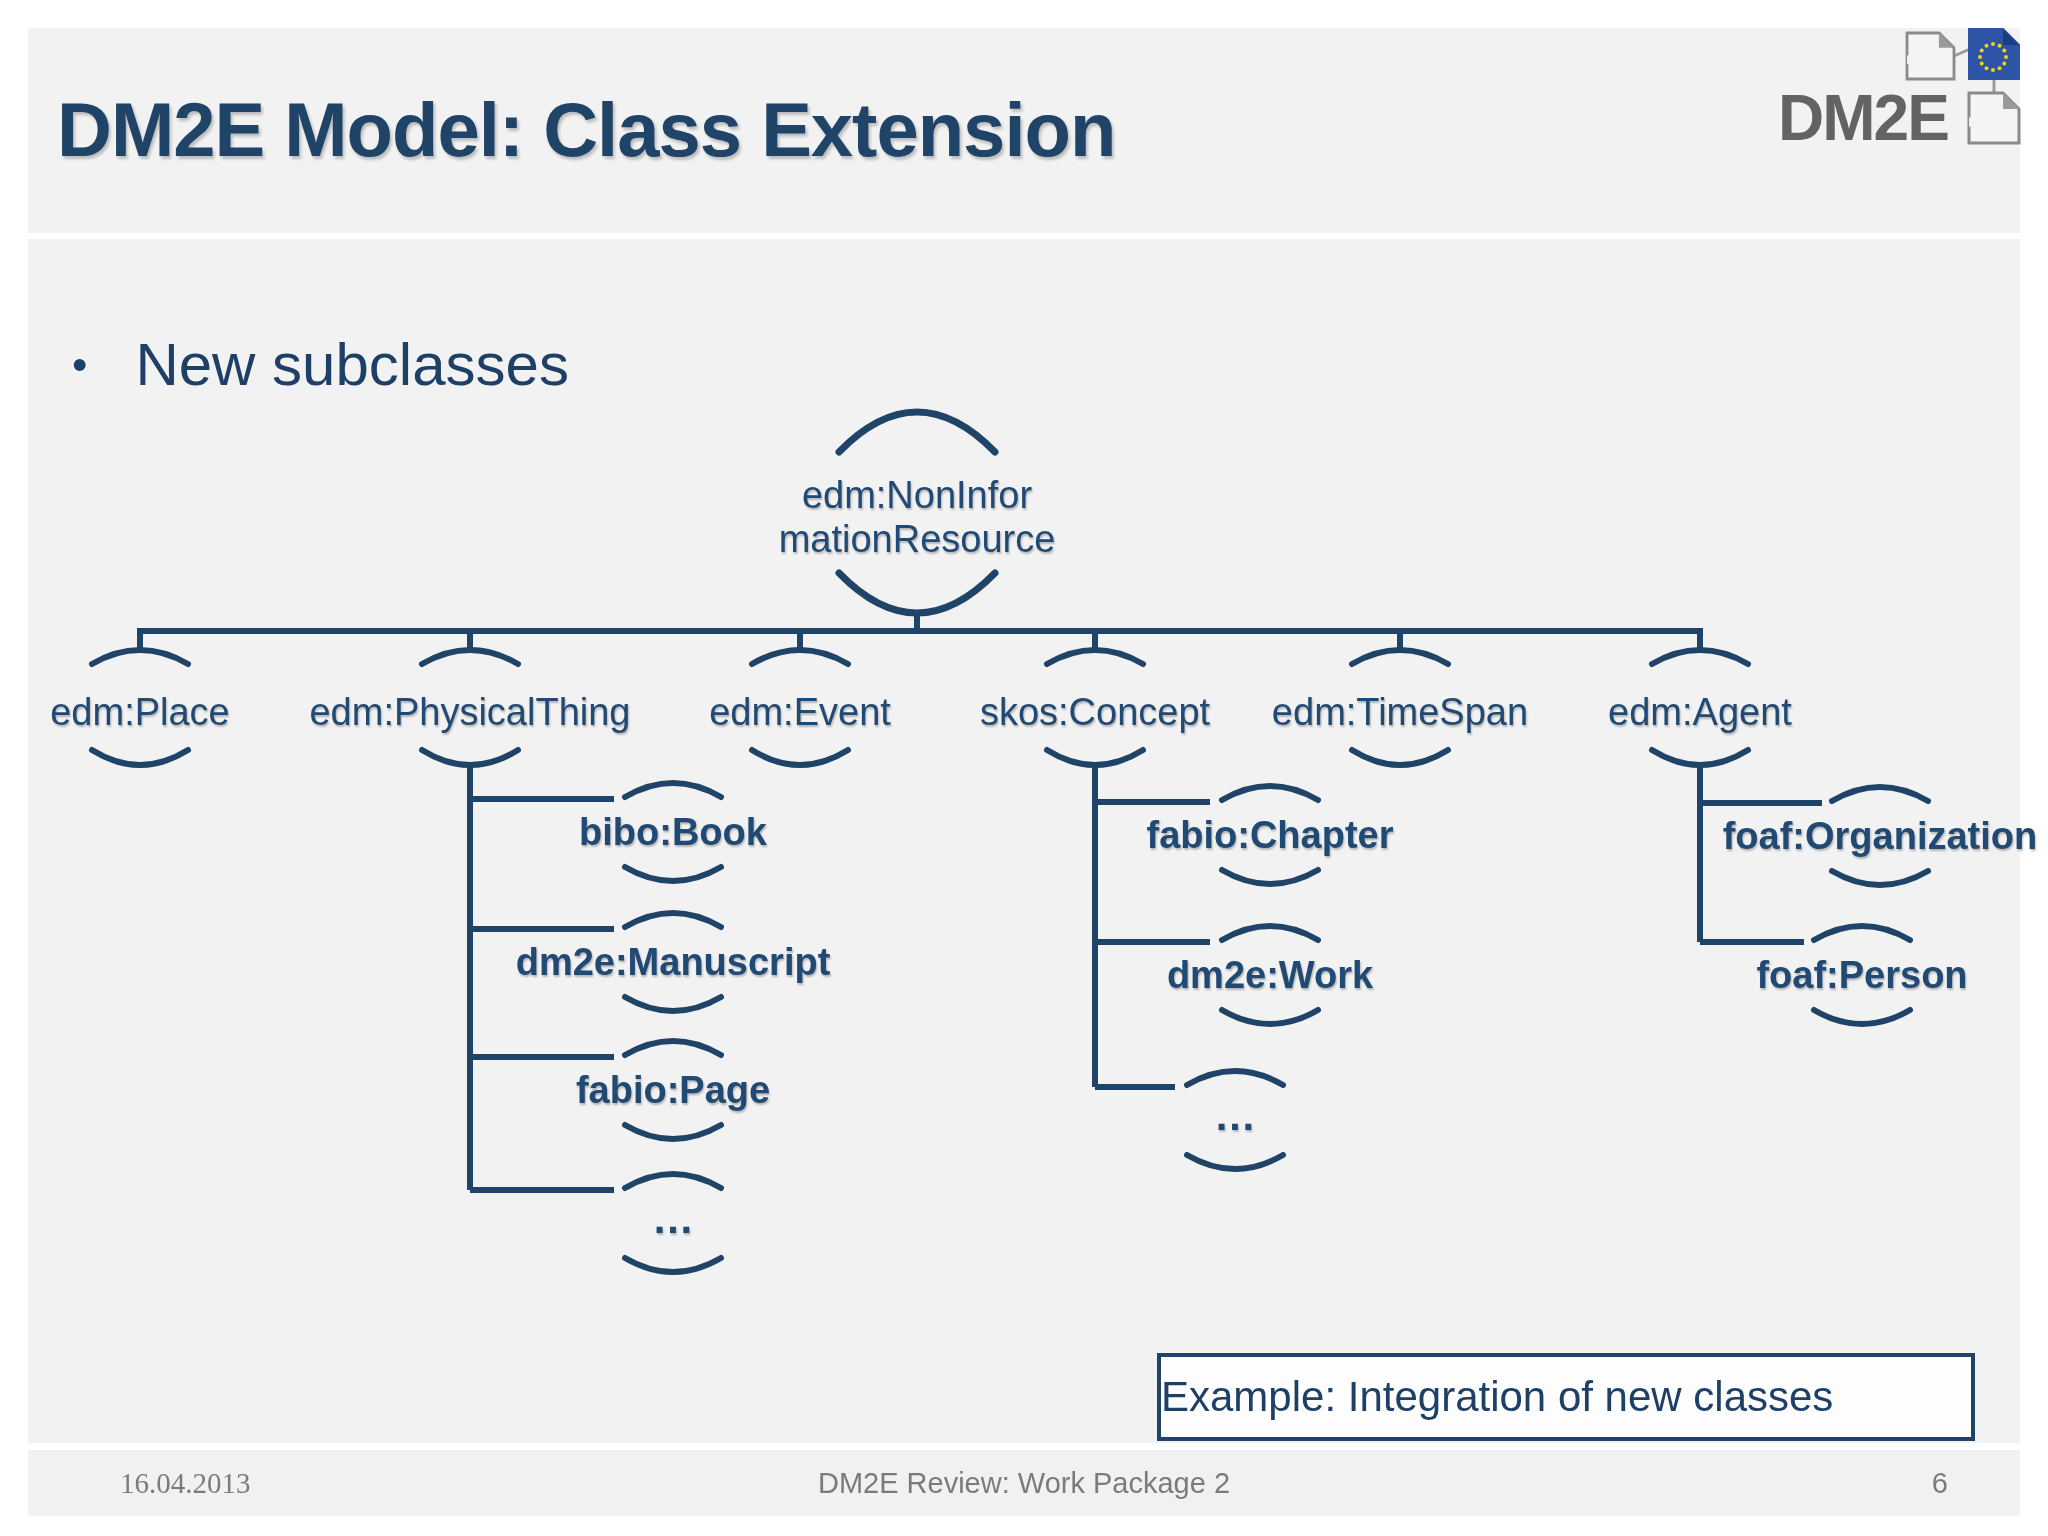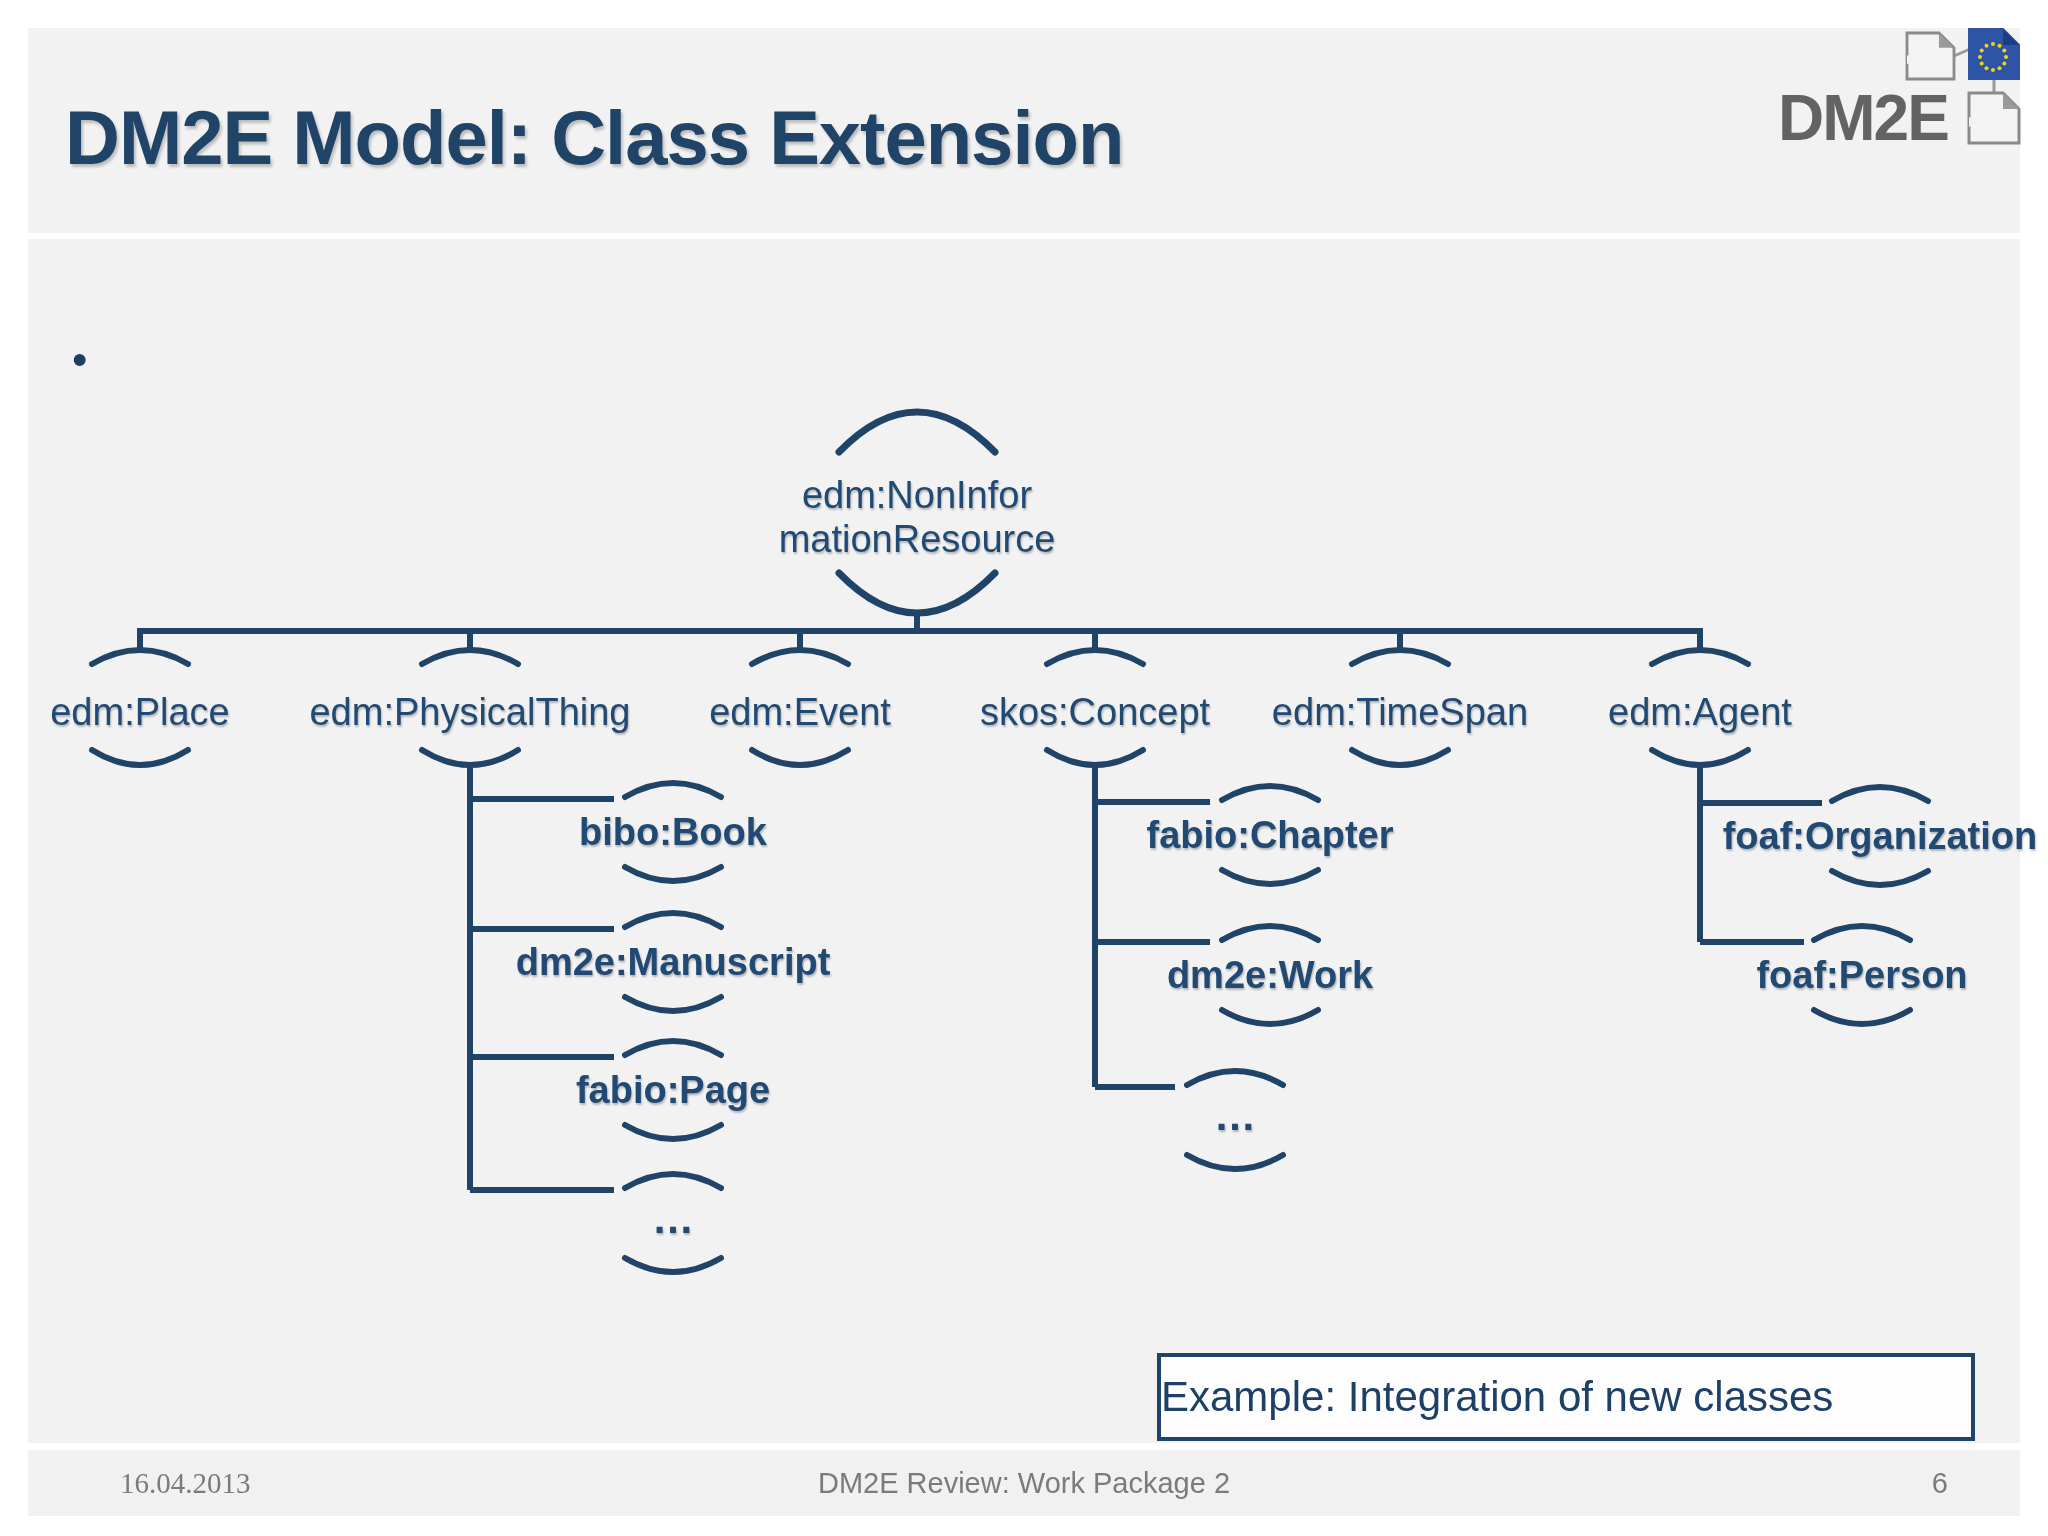--- a/index.html
+++ b/index.html
@@ -7,21 +7,21 @@
     width:2048px;height:1536px;position:relative;overflow:hidden;
     background:#ffffff;
     font-family:"Liberation Sans",sans-serif;
   }
   .band{position:absolute;left:28px;width:1992px;background:#f2f2f2;}
   .title-band{top:28px;height:205px;}
   .body-band{top:239px;height:1204px;}
   .footer-band{top:1450px;height:66px;background:#f1f1f2;}
 
   .page-title{
-    position:absolute;left:57px;top:86px;margin:8px;
+    position:absolute;left:57px;top:86px;margin:0;
     font-size:76px;font-weight:bold;color:#1f4467;letter-spacing:-1px;
     text-shadow:2px 3px 3px rgba(0,0,0,0.22);
     white-space:nowrap;
   }
 
   .bullet-item{
     position:absolute;left:72px;top:330px;
     display:flex;align-items:center;gap:48px;
     color:#1e3f66;font-size:60px;
   }
@@ -95,20 +95,21 @@
   <g transform="translate(199,73)">
     <path d="M0,0 H34 L50,16 V50 H0 Z" fill="#f4f4f4" stroke="#8a8a8a" stroke-width="3"></path>
     <path d="M34,0 V16 H50 Z" fill="#9a9a9a"></path>
     <path d="M0,24 L9,29 L0,34 Z" fill="#f2f2f2"></path>
   </g>
   <text x="8" y="120" font-size="64" font-weight="bold" fill="#636363" letter-spacing="-2">DM2E</text>
 </svg>
 
 <div class="bullet-item">
   <span class="bullet-marker">•</span>
+  <span>New subclasses</span>
 </div>
 
 <svg class="diagram-svg" width="2048" height="1536" viewBox="0 0 2048 1536">
 
   <g>
     <path class="conn" d="M917,612 L917,631"></path>
     <path class="conn" d="M140,653 L140,631 L1700,631 L1700,653"></path>
     <path class="conn" d="M470,631 L470,653"></path>
     <path class="conn" d="M800,631 L800,653"></path>
     <path class="conn" d="M1095,631 L1095,653"></path>

